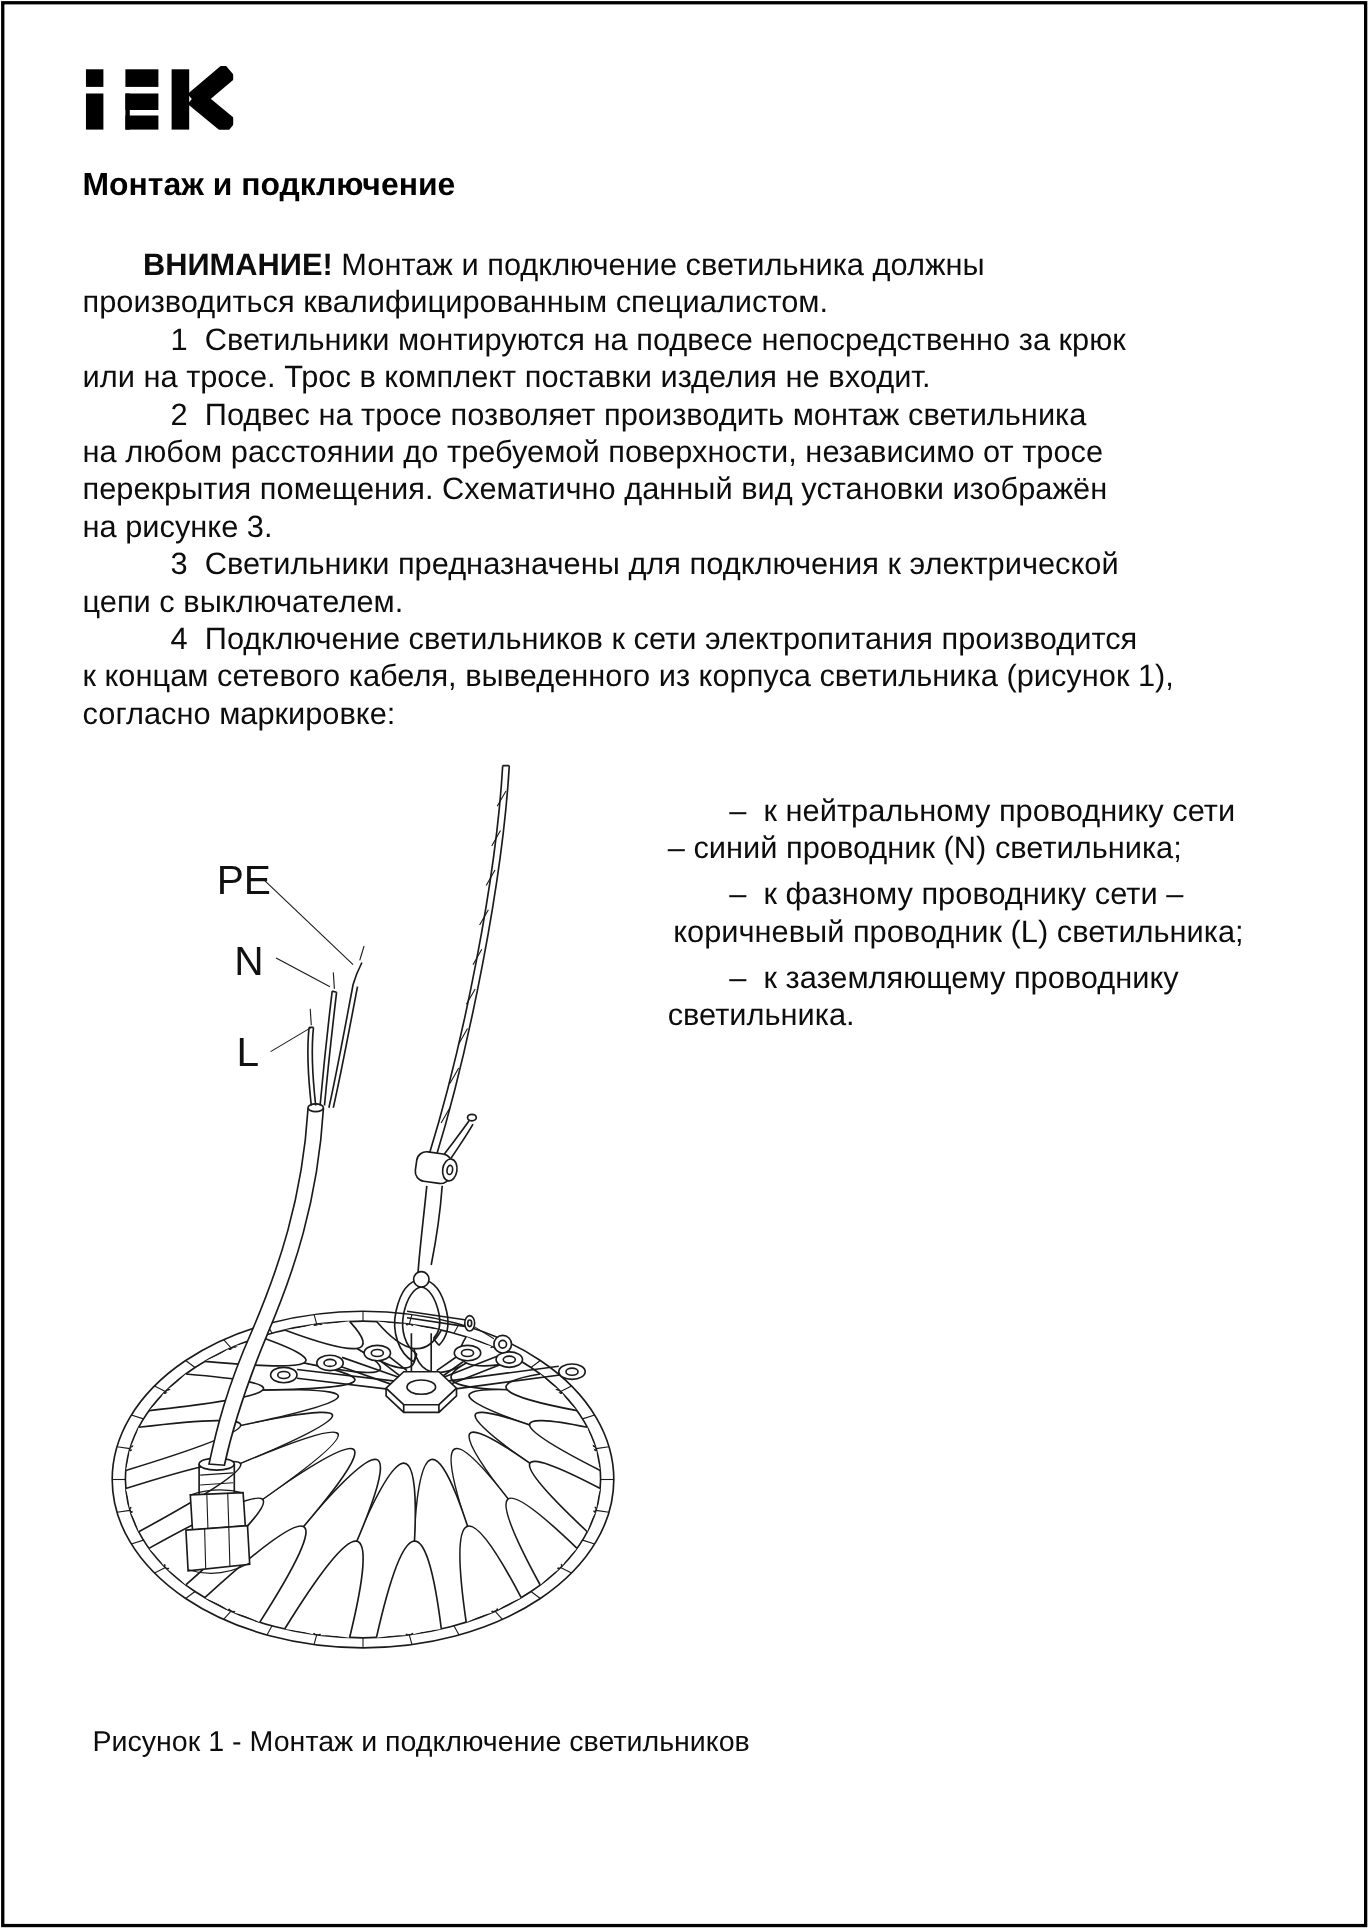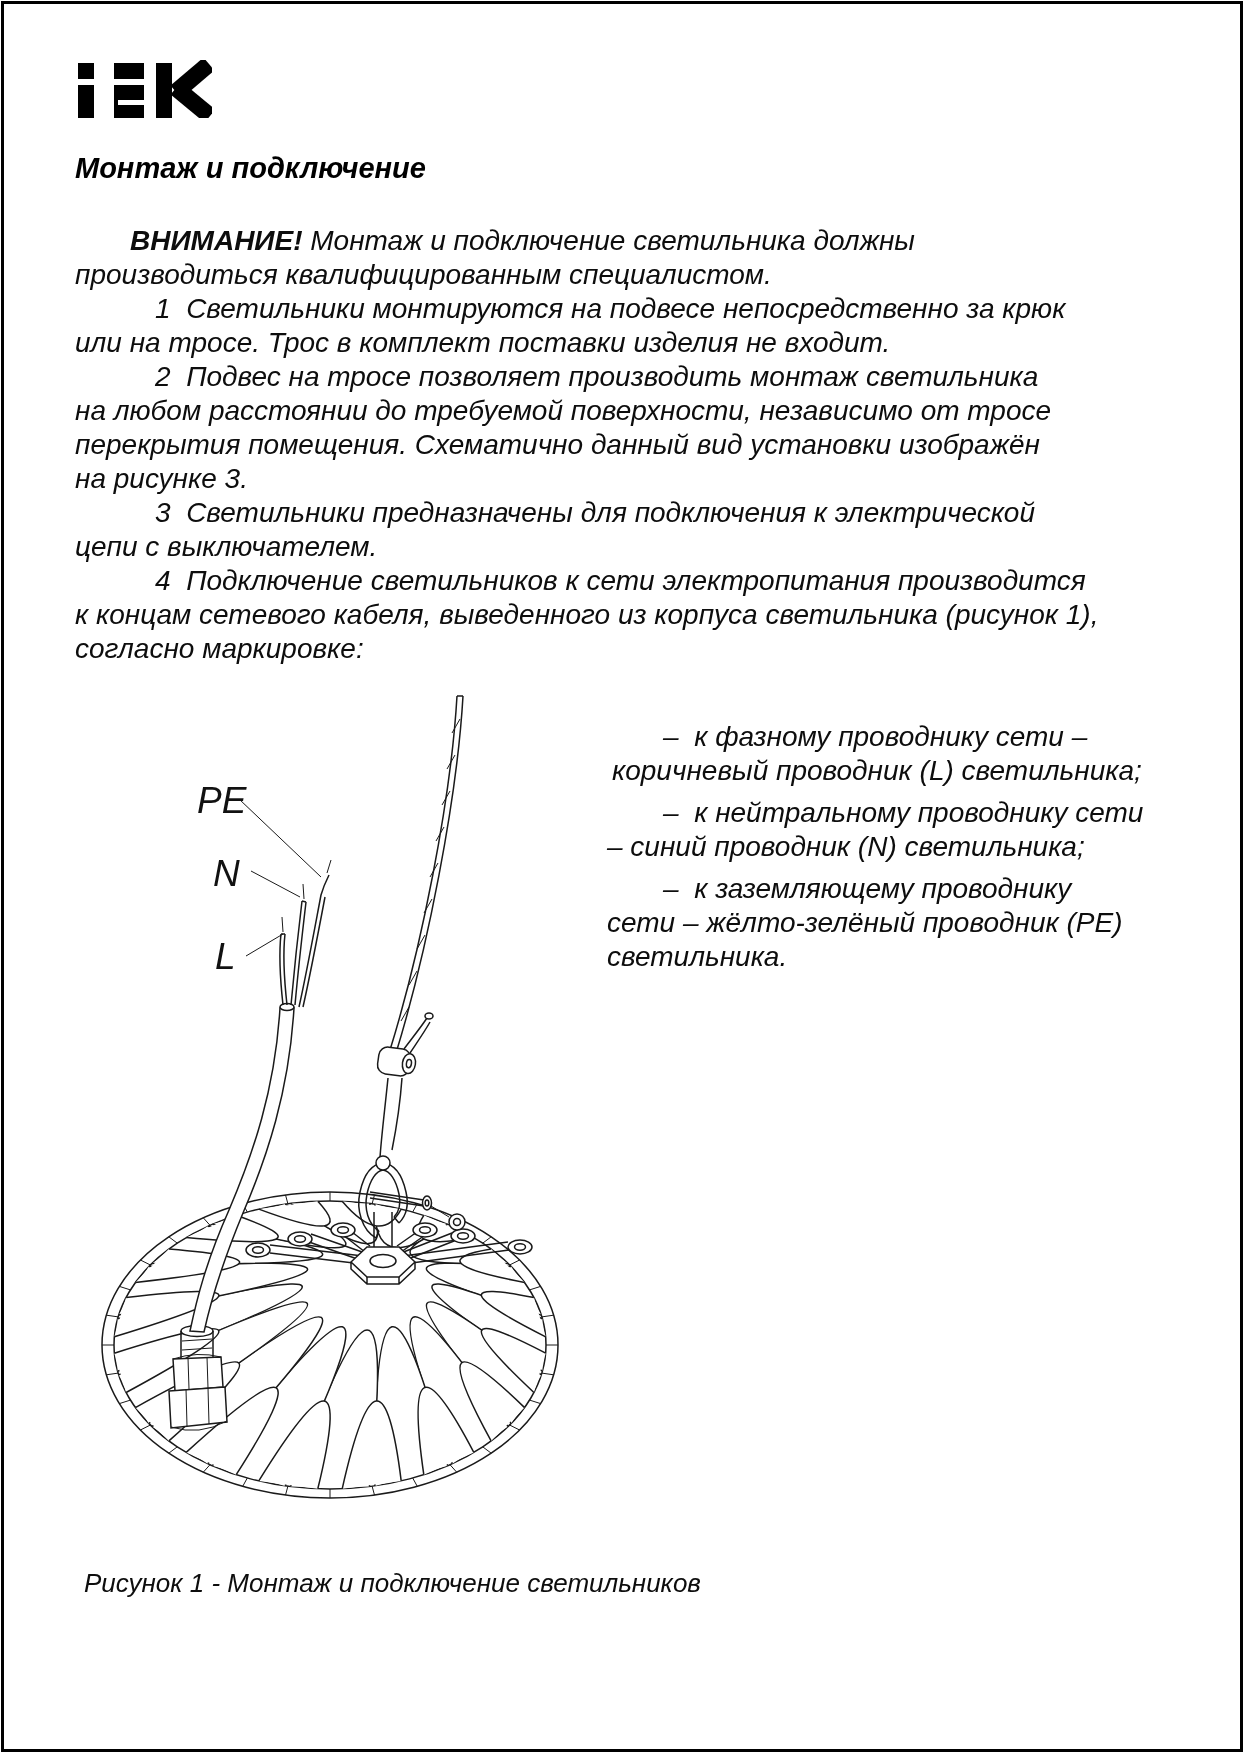--- a/index.html
+++ b/index.html
@@ -1,17 +1,17 @@
 <!DOCTYPE html>
 <html><head>
 <meta charset="utf-8">
 <style>
   html,body{margin:0;padding:0;background:#e8e8e8;}
   .page{position:relative;width:1244px;height:1753px;background:#fff;overflow:hidden;
-        font-family:"Liberation Sans",sans-serif;color:#0d0d0d;font-style:italic;}
+        font-family:"Liberation Sans",sans-serif;color:#0d0d0d;}
   .frame{position:absolute;inset:1px;border:3px solid #000;pointer-events:none;z-index:5;}
   .logo{position:absolute;left:78px;top:60px;width:134px;height:58px;}
   .title{position:absolute;left:75px;top:152px;font-size:29px;font-weight:bold;color:#000;}
   .bodytext{position:absolute;left:75px;top:224px;width:1110px;font-size:28px;z-index:2;}
   .tline{height:34px;line-height:34px;white-space:nowrap;}
   .ind55{padding-left:55px;}
   .ind80{padding-left:80px;}
   .lead{font-weight:bold;}
   .bullets{position:absolute;left:607px;top:720px;width:580px;font-size:28px;z-index:2;}
   .bullet{margin-bottom:8px;}
@@ -67,30 +67,29 @@
     </div>
     <div>
       <div class="tline ind80">4&nbsp;&nbsp;Подключение светильников к сети электропитания производится</div>
       <div class="tline">к концам сетевого кабеля, выведенного из корпуса светильника (рисунок 1),</div>
       <div class="tline">согласно маркировке:</div>
     </div>
   </div>
 
   <div class="bullets">
     <div class="bullet">
+      <div class="tline bind">–&nbsp;&nbsp;к нейтральному проводнику сети</div>
+      <div class="tline">– синий проводник (N) светильника;</div>
+    </div>
+    <div class="bullet">
       <div class="tline bind">–&nbsp;&nbsp;к фазному проводнику сети –</div>
       <div class="tline b1l2">коричневый проводник (L) светильника;</div>
     </div>
     <div class="bullet">
-      <div class="tline bind">–&nbsp;&nbsp;к нейтральному проводнику сети</div>
-      <div class="tline">– синий проводник (N) светильника;</div>
-    </div>
-    <div class="bullet">
       <div class="tline bind">–&nbsp;&nbsp;к заземляющему проводнику</div>
-      <div class="tline">сети – жёлто-зелёный проводник (PE)</div>
       <div class="tline">светильника.</div>
     </div>
   </div>
 
   <svg class="diagram" viewBox="0 0 1244 1753">
 
     <g>
       <ellipse class="ln" cx="330" cy="1345" rx="228" ry="153"></ellipse>
       <ellipse class="ln" cx="330" cy="1345" rx="216" ry="144"></ellipse>
       <g id="rimticks" class="thin">

